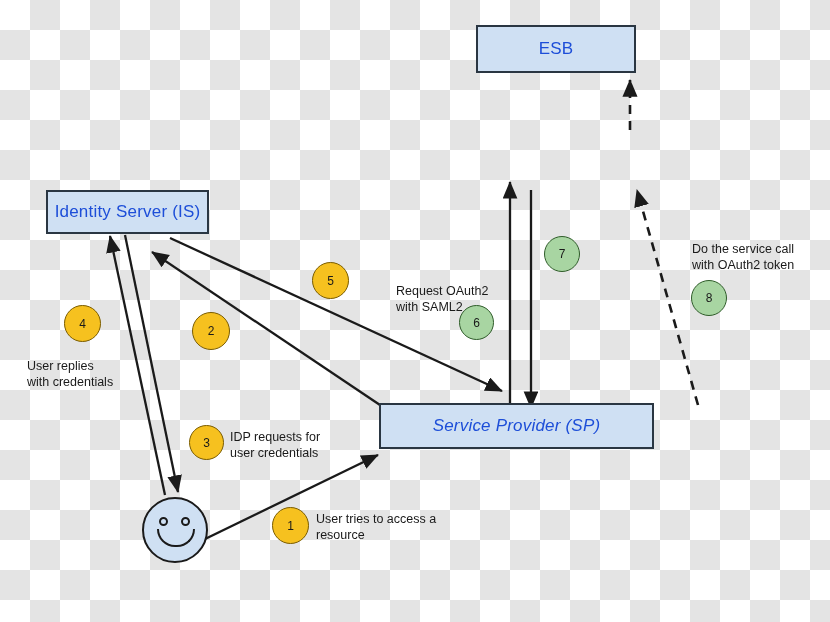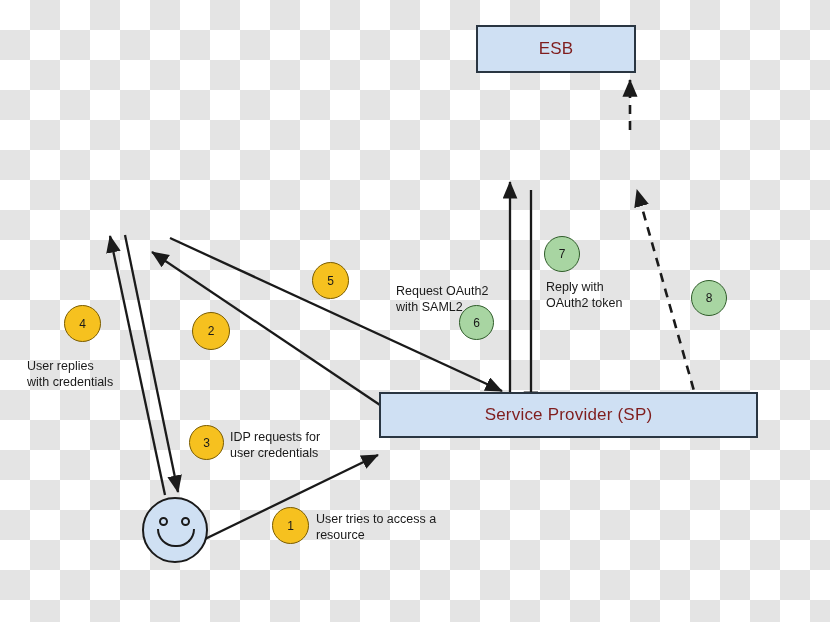--- a/index.html
+++ b/index.html
@@ -19,21 +19,21 @@
     background-size:60px 60px;
     background-position:0 0,30px 30px;
   }
   svg.layer{position:absolute;left:0;top:0;width:830px;height:622px;}
   .node-box{
     position:absolute;
     background:#cfe0f3;
     border:2px solid #2a3642;
     box-sizing:border-box;
     display:flex;align-items:center;justify-content:center;
-    color:#7f1d1d;
+    color:#1d4ed8;
     font-size:17px;
     letter-spacing:.2px;
     white-space:nowrap;
   }
   .badge{
     position:absolute;
     border-radius:50%;
     border:1.6px solid #1a1a1a;
     box-sizing:border-box;
     display:flex;align-items:center;justify-content:center;
@@ -99,22 +99,25 @@
     <line x1="698" y1="405" x2="637" y2="190" stroke="#1a1a1a" stroke-width="2.6" stroke-dasharray="9 7" marker-end="url(#ahd)"></line>
 
     <line x1="630" y1="130" x2="630" y2="80" stroke="#1a1a1a" stroke-width="2.6" stroke-dasharray="9 7" marker-end="url(#ahd)"></line>
   </svg>
 
   <div class="node-box" style="left:476px;top:25px;width:160px;height:48px;">
     <span>ESB</span>
   </div>
 
 
+  <div class="node-box" style="left:46px;top:190px;width:163px;height:44px;">
+    <span>Identity Server (IS)</span>
+  </div>
 
-  <div class="node-box" style="left:379px;top:392px;width:379px;height:46px;">
+  <div class="node-box" style="left:379px;top:403px;width:275px;height:46px;font-style:italic;">
     <span>Service Provider (SP)</span>
   </div>
 
   <div class="face" style="left:142px;top:497px;">
     <div class="eye" style="left:15px;top:18px;"></div>
     <div class="eye" style="left:37px;top:18px;"></div>
     <div class="mouth"></div>
   </div>
 
   <div class="badge amber" style="left:272px;top:507px;width:37px;height:37px;">
@@ -143,16 +146,16 @@
   </div>
 
   <div class="caption" style="left:316px;top:511px;">User tries to access a
 resource</div>
   <div class="caption" style="left:230px;top:429px;">IDP requests for
 user credentials</div>
   <div class="caption" style="left:27px;top:358px;">User replies
 with credentials</div>
   <div class="caption" style="left:396px;top:283px;">Request OAuth2
 with SAML2</div>
-  <div class="caption" style="left:546px;top:279px;">Reply with
-OAuth2 token</div>
+  <div class="caption" style="left:692px;top:241px;">Do the service call
+with OAuth2 token</div>
 
 </div>
 
 </body></html>

